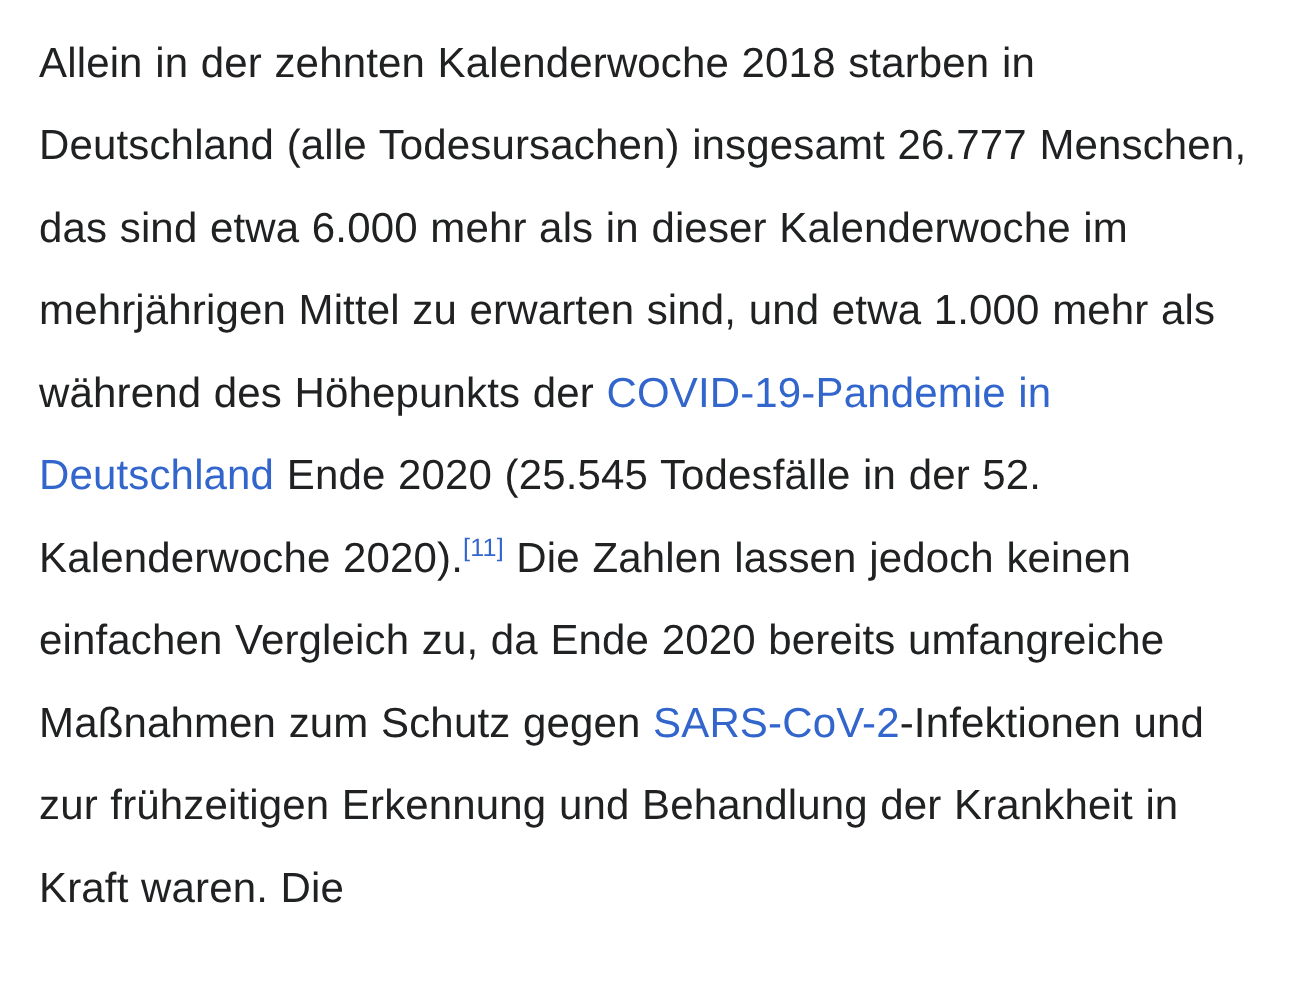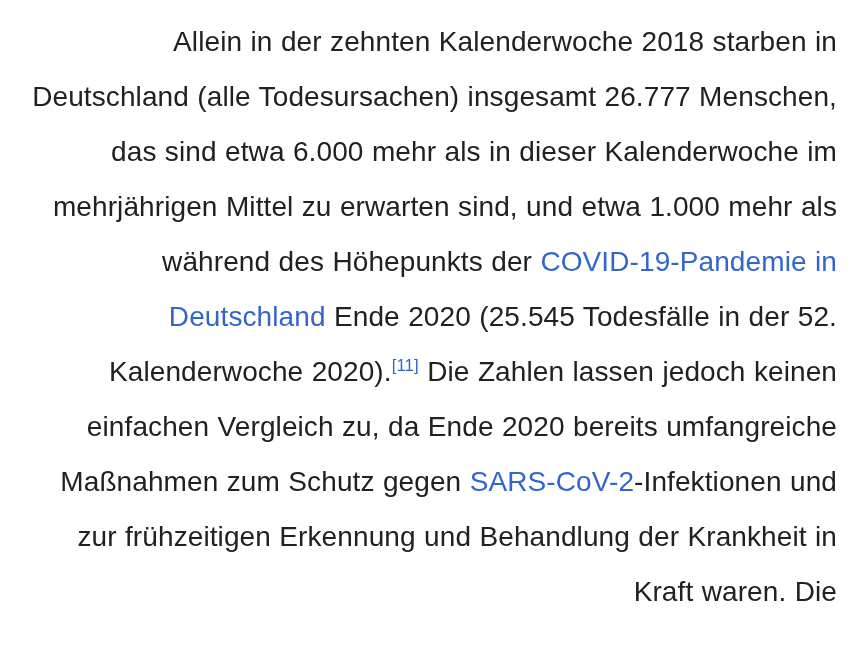--- a/index.html
+++ b/index.html
@@ -18,21 +18,21 @@
     box-sizing: border-box;
     width: 863px;
   }
   .paragraph {
     margin: 0;
     color: #202122;
     font-size: 28px;
     line-height: 55px;
     letter-spacing: 0.1px;
     word-spacing: 0.5px;
-    text-align: right;
+    text-align: left;
   }
   .wikilink {
     color: #3366cc;
     text-decoration: none;
     cursor: pointer;
   }
   sup.reference {
     font-size: 0.6em;
     line-height: 0;
     vertical-align: super;

